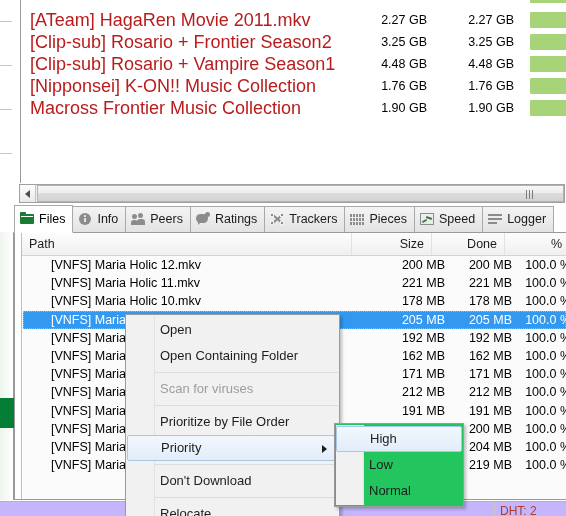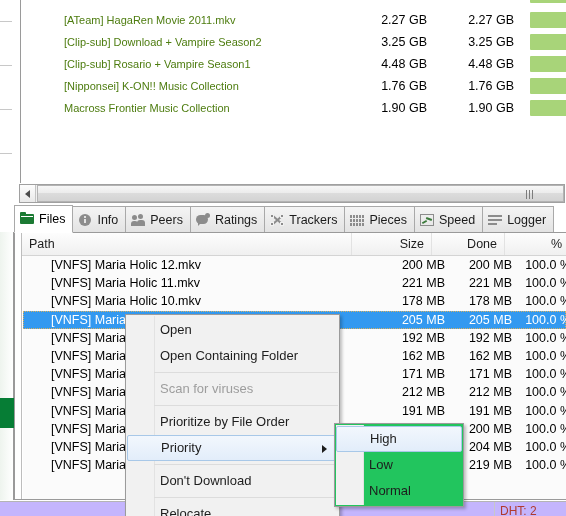--- a/index.html
+++ b/index.html
@@ -49,23 +49,22 @@
   }
   .trow {
     position: relative;
     height: 22px;
     line-height: 22px;
     white-space: nowrap;
   }
   .trow .tname {
     position: absolute;
     left: 8px; top: 0;
-    font-size: 11px;
-    color: #4d7c0f;
-    margin-left: 34px;
+    font-size: 18px;
+    color: #b91c1c;
   }
   .trow .tsize {
     position: absolute;
     left: 340px; width: 65px;
     text-align: right;
     font-size: 12.5px;
   }
   .trow .tdone {
     position: absolute;
     left: 427px; width: 65px;
@@ -135,21 +134,21 @@
     position: absolute;
     left: 0; top: 205px;
     width: 566px; height: 28px;
     background: #ffffff;
   }
   #tabbar .tabstrip {
     position: absolute;
     left: 14px; top: 0;
     height: 28px;
     display: flex;
-    align-items: flex-end;
+    align-items: center;
   }
   .tab {
     height: 27px;
     display: flex;
     align-items: center;
     padding: 0 7px 0 5px;
     background: linear-gradient(to bottom, #f4f4f4, #e3e3e3);
     border: 1px solid #a9a9a9;
     border-bottom: 1px solid #a9a9a9;
     margin-right: -1px;
@@ -482,21 +481,21 @@
       <span class="tname" style="top:-13px"></span>
       <div class="tbar" style="top:-13px"></div>
     </div>
     <div class="trow">
       <span class="tname">[ATeam] HagaRen Movie 2011.mkv</span>
       <span class="tsize">2.27 GB</span>
       <span class="tdone">2.27 GB</span>
       <div class="tbar"></div>
     </div>
     <div class="trow">
-      <span class="tname">[Clip-sub] Download + Vampire Season2</span>
+      <span class="tname">[Clip-sub] Rosario + Frontier Season2</span>
       <span class="tsize">3.25 GB</span>
       <span class="tdone">3.25 GB</span>
       <div class="tbar"></div>
     </div>
     <div class="trow">
       <span class="tname">[Clip-sub] Rosario + Vampire Season1</span>
       <span class="tsize">4.48 GB</span>
       <span class="tdone">4.48 GB</span>
       <div class="tbar"></div>
     </div>

